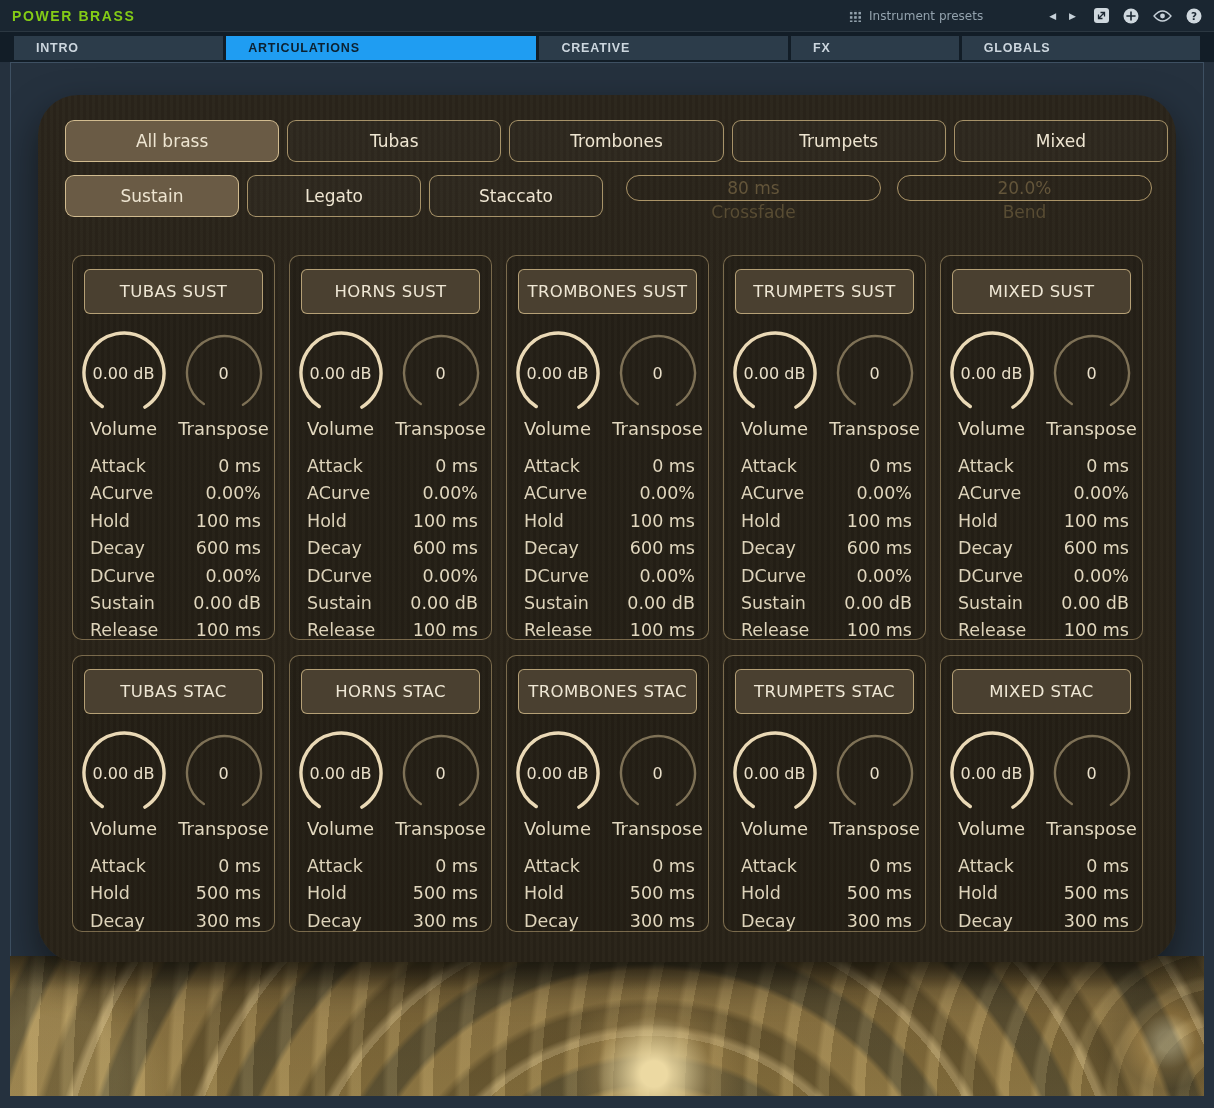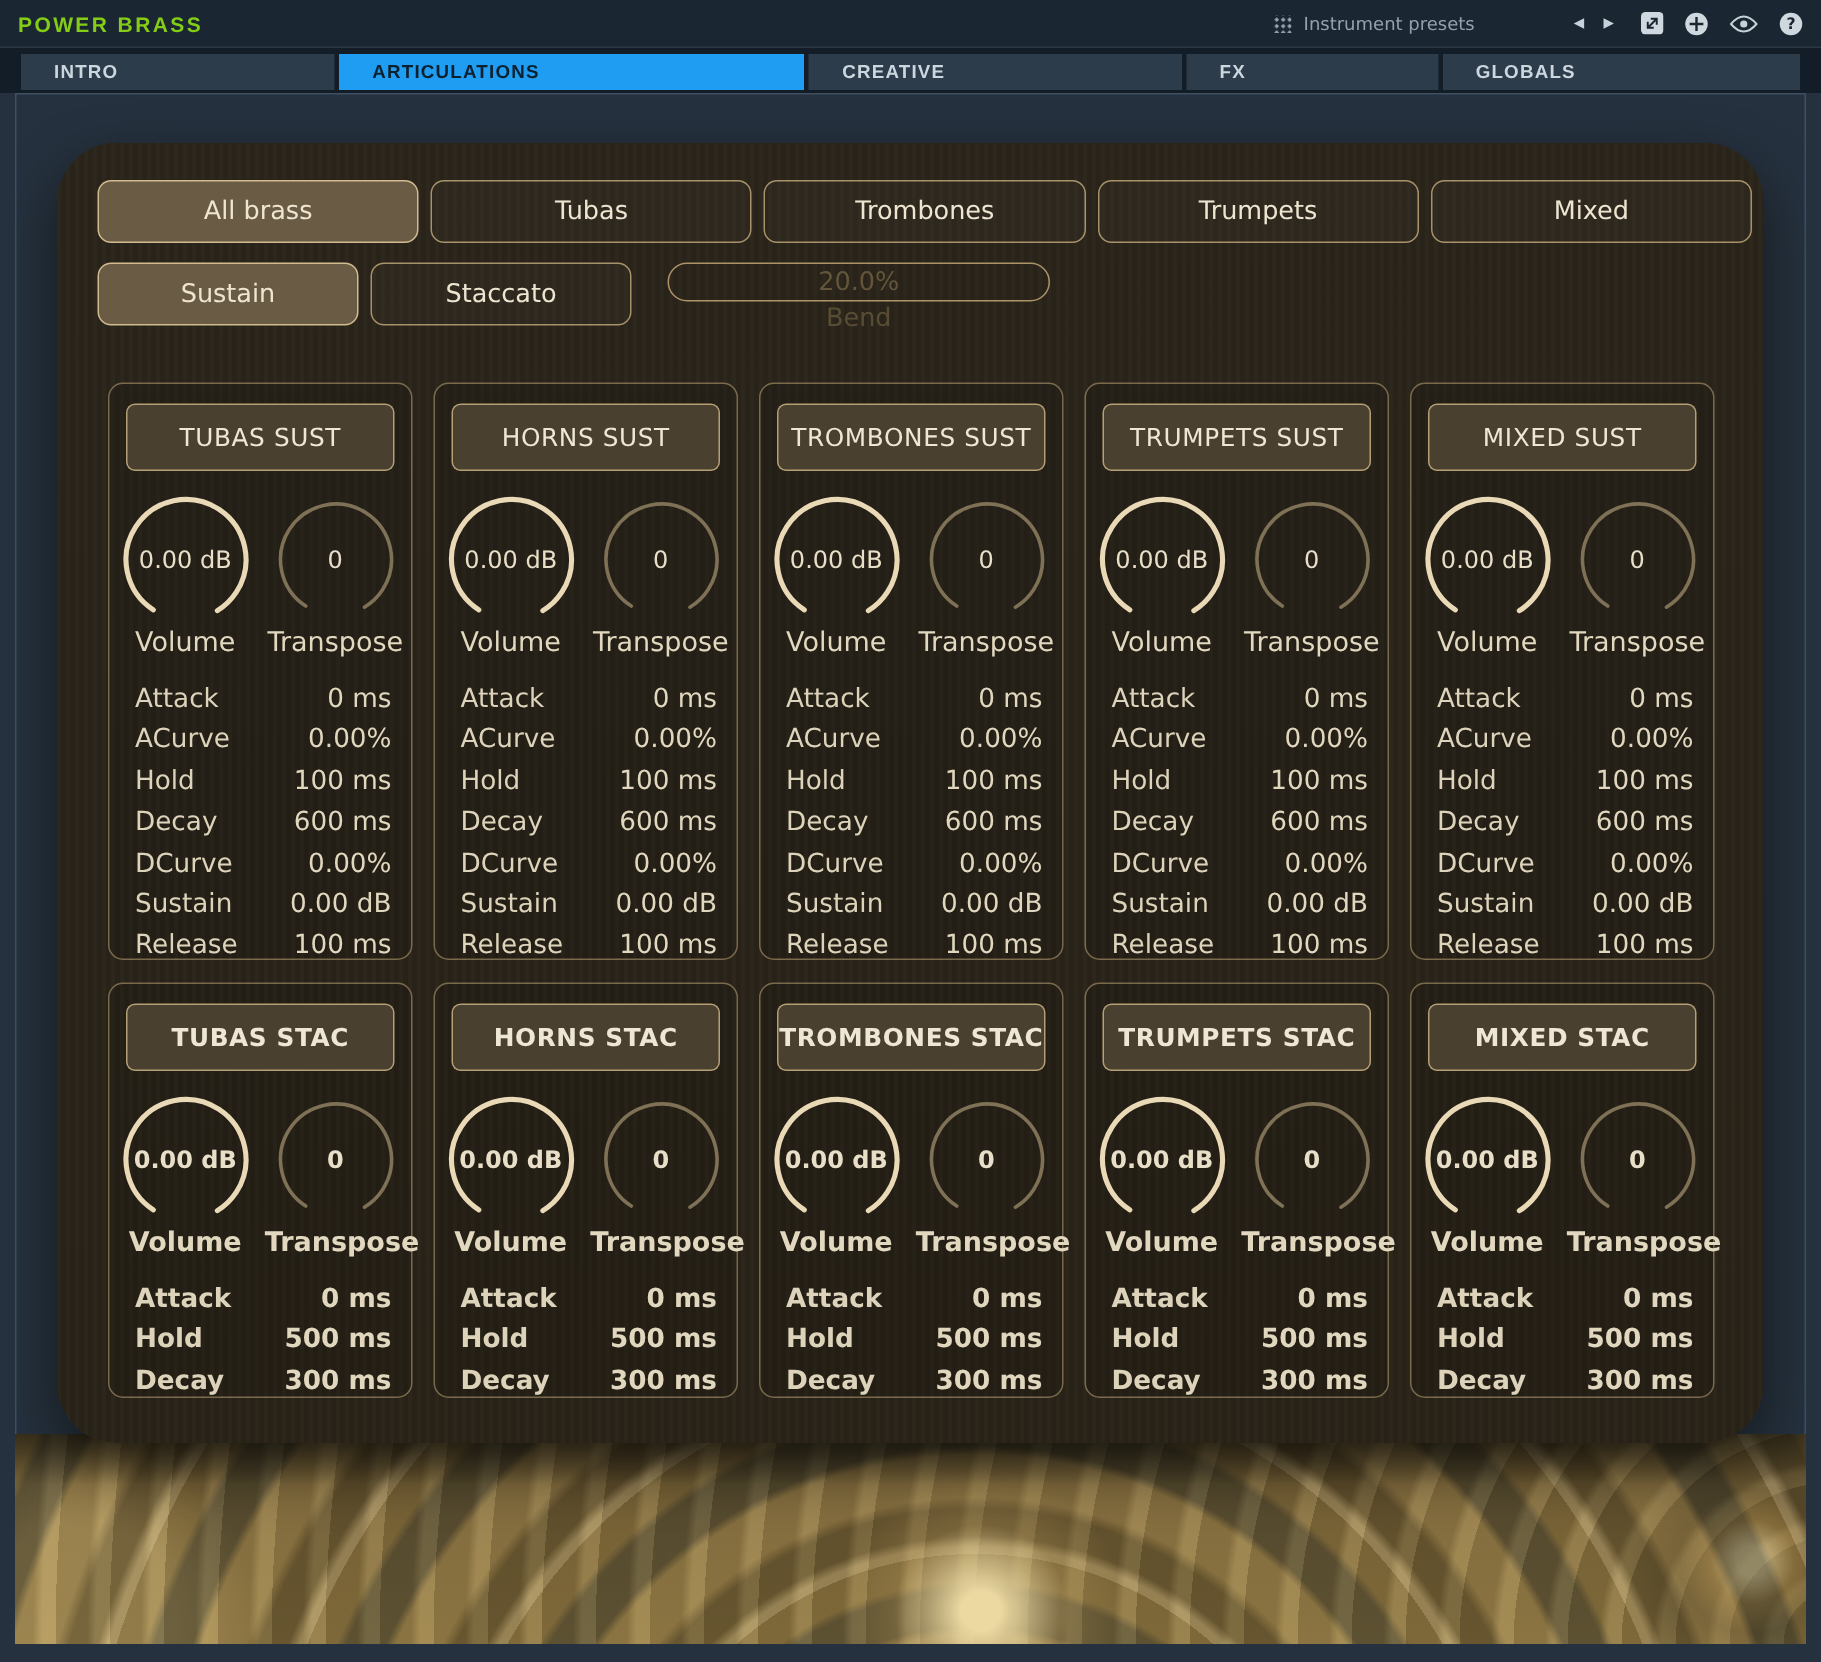--- a/index.html
+++ b/index.html
@@ -65,21 +65,21 @@
   .btn.active{background:#6a5b45;border-color:rgba(215,193,148,0.95);}
   .row-artic{margin-top:13px;display:flex;align-items:flex-start;width:1103px;}
   .row-artic .btn{flex:none;width:174px;margin-right:8px;}
   .ctl-group{width:255px;margin-left:15px;text-align:center;}
   .ctl-group.bend{margin-left:16px;}
   .ctl-box{height:26px;border:1.5px solid rgba(194,168,118,0.85);border-radius:14px;
            color:#63553a;font-size:17px;line-height:24px;}
   .ctl-label{margin-top:1px;color:#584c33;font-size:17px;}
   
   .cards{display:flex;gap:14px;margin-top:33px;margin-left:7px;}
-  .cards.stac{margin-top:15px;font-weight:bold;}
+  .cards.stac{margin-top:15px;}
   .card{width:203px;border:1.5px solid rgba(192,168,120,0.55);border-radius:10px;
         background:rgba(0,0,0,0.10);padding-top:13px;}
   .cards.sust .card{height:385px;}
   .cards.stac .card{height:277px;}
   .card-header{margin:0 11px;height:45px;border:1px solid rgba(200,178,130,0.85);border-radius:6px;
         background:#4a4030;color:#efe7d5;font-size:16.5px;letter-spacing:0.4px;
         display:flex;align-items:center;justify-content:center;white-space:nowrap;}
   .knobs{display:flex;justify-content:center;gap:6px;margin-top:15px;}
   .knob{position:relative;width:94px;text-align:center;cursor:default;}
   .knob svg{display:block;margin:0 auto;}
@@ -154,21 +154,26 @@
           <div class="btn active">All brass</div>
           <div class="btn">Tubas</div>
           <div class="btn">Trombones</div>
           <div class="btn">Trumpets</div>
           <div class="btn">Mixed</div>
         </div>
 
       <div class="row-artic">
 
         <div class="btn active">Sustain</div>
+          <div class="btn">Legato</div>
           <div class="btn">Staccato</div>
+          <div class="ctl-group">
+          <div class="ctl-box">80 ms</div>
+          <div class="ctl-label">Crossfade</div>
+        </div>
         <div class="ctl-group bend">
           <div class="ctl-box">20.0%</div>
           <div class="ctl-label">Bend</div>
         </div>
       </div>
 
       <div class="cards sust">
   <div class="card">
     <div class="card-header">TUBAS SUST</div>
     <div class="knobs">

